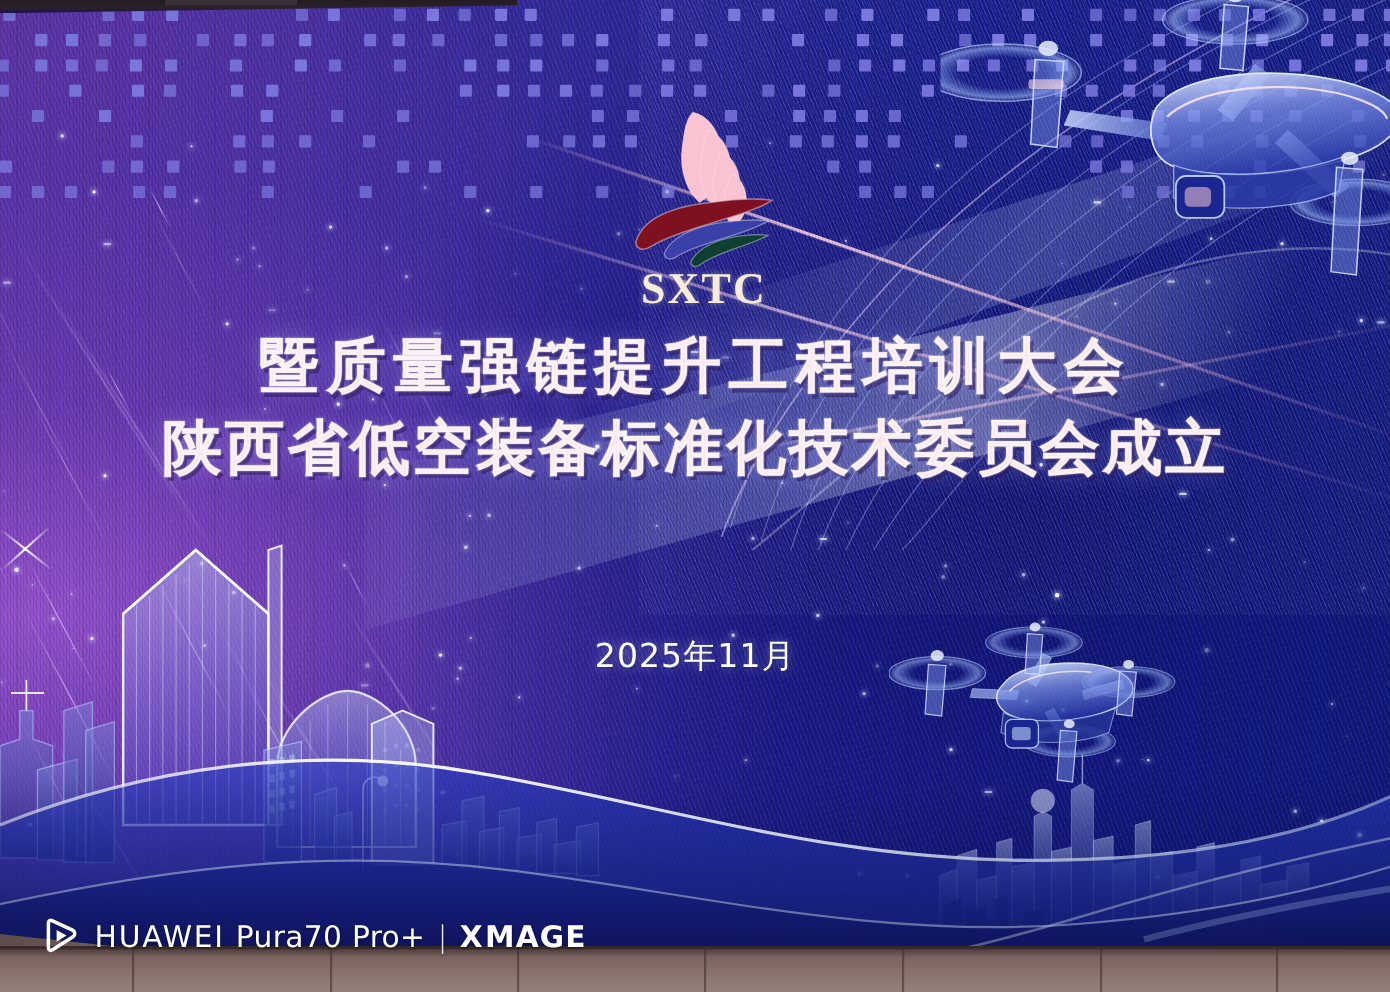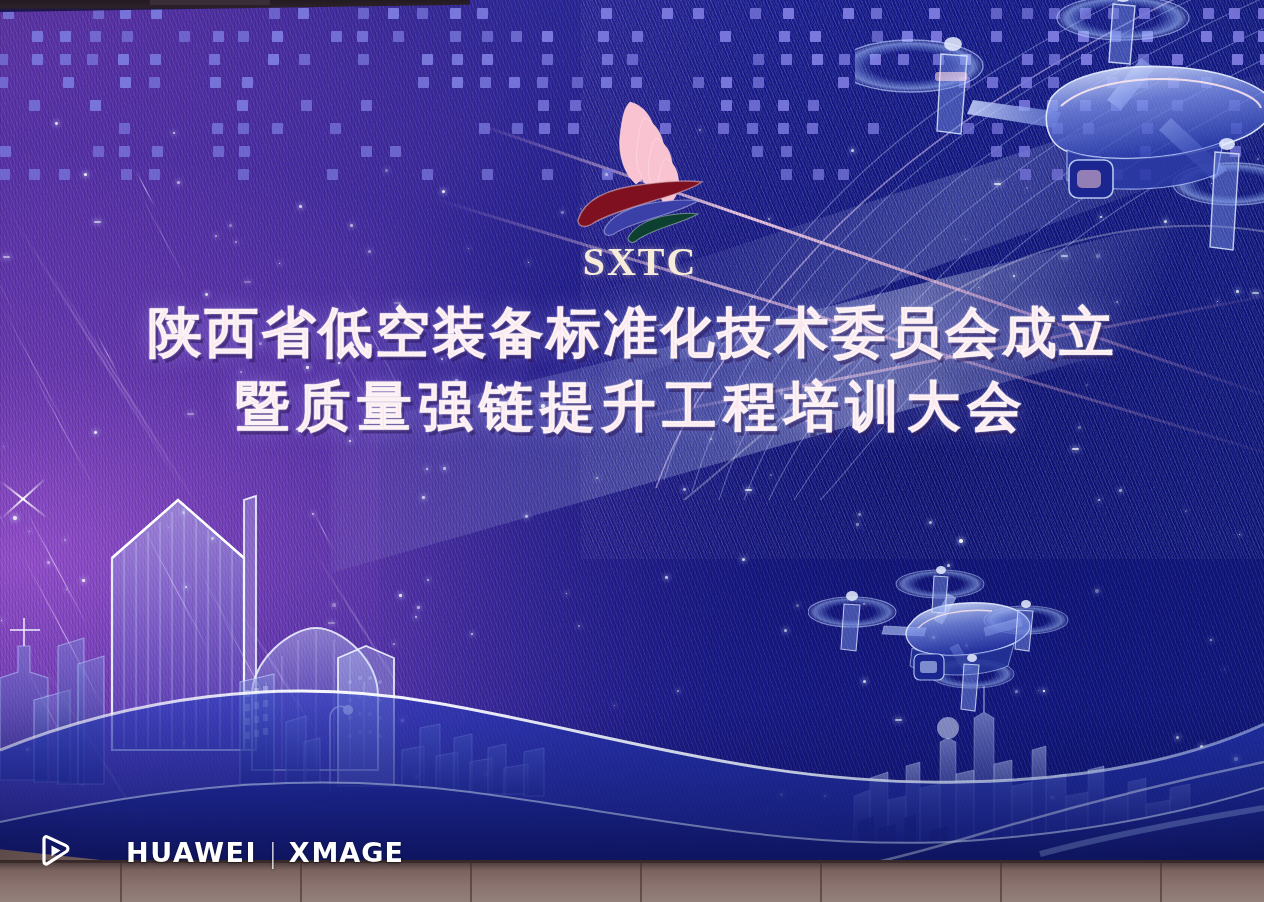--- a/index.html
+++ b/index.html
@@ -185,21 +185,21 @@
   .wm{
     position:absolute;left:36px;bottom:32px;display:flex;align-items:center;z-index:38;
   }
   .wm .mark{width:36px;height:36px;margin-right:14px;}
   .wm .txt{
     color:#fff;font-size:27px;letter-spacing:.3px;white-space:nowrap;
     font-family:"DejaVu Sans","Liberation Sans",sans-serif;
     text-shadow:0 1px 3px rgba(0,0,0,.45);
     display:flex;align-items:center;
   }
-  .wm .brand{font-weight:700;letter-spacing:1.6px;margin-left:40px;}
+  .wm .brand{font-weight:400;letter-spacing:1.6px;}
   .wm .model{font-weight:400;margin-left:10px;}
   .wm .bar{font-weight:300;margin:0 11px;opacity:.9;}
   .wm .xm{font-weight:600;letter-spacing:1px;display:flex;align-items:center;}
   .wm .xm .xg{margin-right:1px;}
 </style>
 </head>
 <body>
 
 <div id="stage">
 
@@ -902,25 +902,26 @@
 
       <path d="M0,250 C160,216 300,198 470,220 C640,242 800,282 980,268 C1110,258 1200,236 1264,216 L1264,330 L0,330 Z" fill="url(#wFill2)"></path>
       <path d="M0,250 C160,216 300,198 470,220 C640,242 800,282 980,268 C1110,258 1200,236 1264,216" fill="none" stroke="#cfe0ff" stroke-opacity=".55" stroke-width="2"></path>
 
       <path d="M1264,190 C1160,212 1060,238 980,262 C900,286 840,300 800,304" fill="none" stroke="#dfeaff" stroke-opacity=".45" stroke-width="2.4"></path>
       <path d="M1264,236 C1180,250 1100,266 1040,282" fill="none" stroke="#a9c2ff" stroke-opacity=".35" stroke-width="6"></path>
     </svg>
   </div>
 
   <div class="title">
+    <span class="ln l2">暨质量强链提升工程培训大会</span>
     <span class="ln l1">陕西省低空装备标准化技术委员会成立</span>
-    <span class="ln l2">暨质量强链提升工程培训大会</span>
   </div>
 
   <div class="subtitle">
+    <span class="date">2025年11月</span>
   </div>
 
   <div class="floorL"></div>
   <div class="floor" id="floor">
     <div class="edge"></div>
     <div class="sheen"></div>
   <div class="seam" style="left:120px"></div>
       <div class="seam" style="left:300px"></div>
       <div class="seam" style="left:470px"></div>
       <div class="seam" style="left:640px"></div>
@@ -932,20 +933,21 @@
   <div class="wm">
     <div class="mark">
       <svg width="36" height="36" viewBox="0 0 36 36">
         <path d="M8,5 C8,3.2 9.6,2.2 11.2,2.9 L30,11.6 C32.4,12.7 32.6,16.1 30.4,17.5
                  L11.4,29.6 C9.7,30.7 8,29.5 8,27.5 Z" fill="none" stroke="#ffffff" stroke-width="3.2" stroke-linejoin="round"></path>
         <path d="M15.5,11.5 L24.5,16.4 L15.5,22.2 Z" fill="#ffffff"></path>
       </svg>
     </div>
     <div class="txt">
       <span class="brand">HUAWEI</span>
+      <span class="model">Pura70 Pro+</span>
       <span class="bar">|</span>
       <span class="xm">
         <span class="xg">X</span>
         <span>MAGE</span>
       </span>
     </div>
   </div>
 
   <div class="topbar"></div>
   <div class="topbar2"></div>

